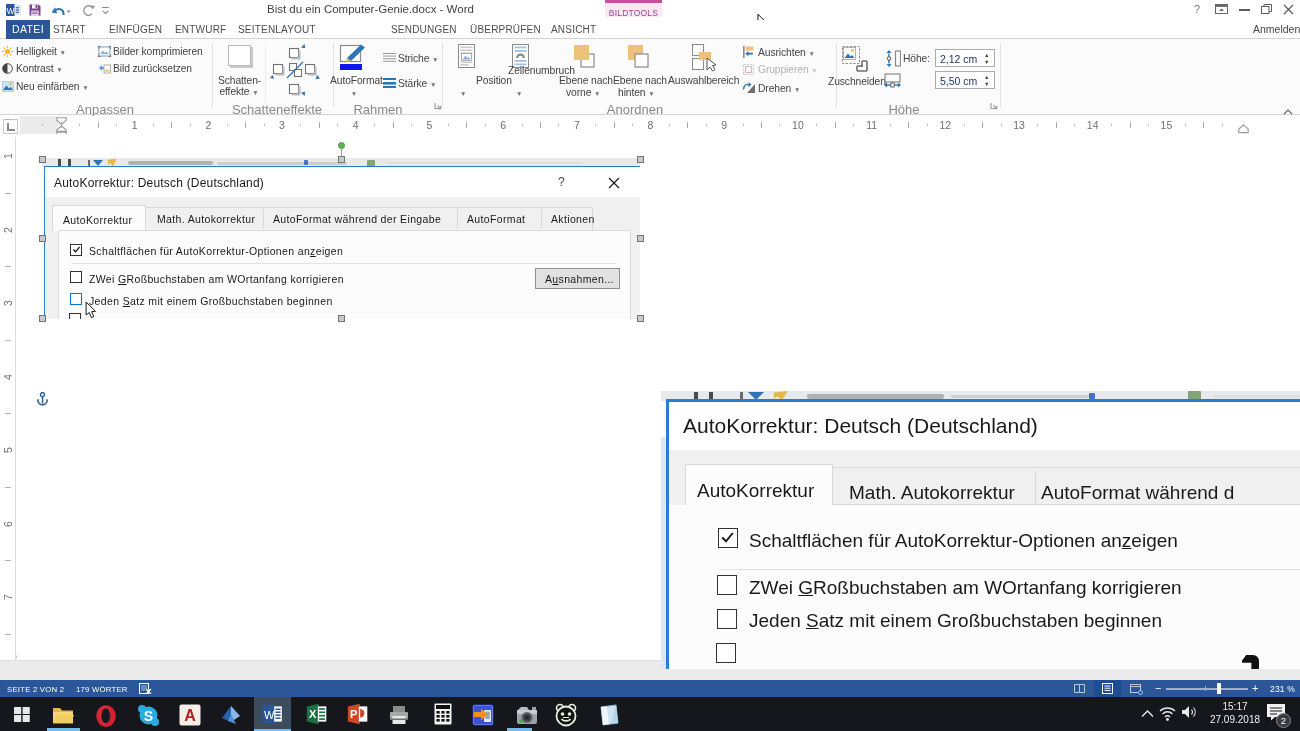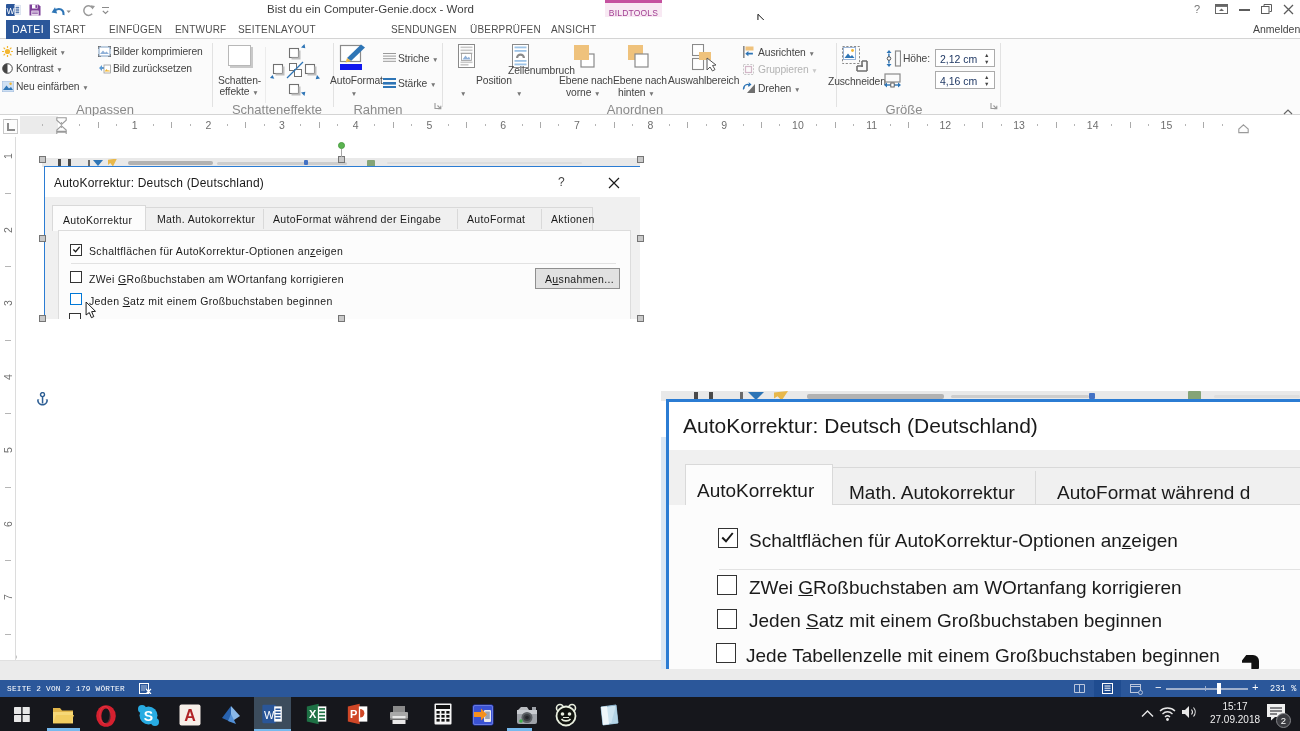--- a/index.html
+++ b/index.html
@@ -38,21 +38,21 @@
 #canvas{left:0;top:134px;width:1300px;height:546px;background:#fff;}
 #canvasbottom{left:0;top:660px;width:1300px;height:20px;background:#ebebeb;border-top:1px solid #e0e0e0;box-sizing:border-box;}
 
 .dt{font-size:10.5px;color:#1a1a1a;white-space:nowrap;letter-spacing:0.35px;}
 .dt2{font-size:19px;color:#1a1a1a;white-space:nowrap;}
 .cb{width:12px;height:12px;background:#fff;border:1px solid #333;box-sizing:border-box;}.cb svg,.cb2 svg{display:block;margin:0.5px 0 0 0.5px;}
 .cb2{width:20px;height:20px;background:#fff;border:1.5px solid #333;box-sizing:border-box;}
 .hd{width:7px;height:7px;background:#c9c9c9;border:1px solid #757575;box-sizing:border-box;}
 
 #statusbar{left:0;top:680px;width:1300px;height:17px;background:#2b579a;color:#fff;}
-#statusbar .st{position:absolute;top:4.5px;font-size:7.8px;color:#fff;letter-spacing:0.2px;font-family:Liberation Mono, monospace;}
+#statusbar .st{position:absolute;top:4.5px;font-size:7.8px;color:#fff;letter-spacing:0.2px;}
 
 #taskbar{left:0;top:697px;width:1300px;height:34px;background:#16171c;}
 </style>
 </head>
 <body>
 <div class="ab" id="titlebar"></div>
 
 <svg class="ab" style="left:6px;top:3px;" width="15" height="14" viewBox="0 0 15 14">
  <rect x="0" y="1" width="9" height="12" rx="1" fill="#2b5699"></rect>
  <rect x="8.6" y="2.2" width="5.6" height="9.6" fill="#fff" stroke="#b5c6de" stroke-width="0.5"></rect>
@@ -297,24 +297,24 @@
 <div class="ab" style="left:984px;top:52px;font-size:5.5px;color:#444;">▲</div>
 <div class="ab" style="left:984px;top:59px;font-size:5.5px;color:#444;">▼</div>
 <svg class="ab" style="left:884px;top:71px;" width="17" height="17" viewBox="0 0 17 17">
  <rect x="1" y="3" width="15" height="8" fill="none" stroke="#8a8a8a" stroke-width="1.2"></rect>
  <path d="M0 14 l3 -2.5 v5 z M17 14 l-3 -2.5 v5 z" fill="#2e75b6"></path>
  <rect x="3" y="13.3" width="11" height="1.4" fill="#2e75b6"></rect>
  <rect x="6.8" y="12" width="3.4" height="4" fill="#fff" stroke="#555" stroke-width="0.9"></rect>
 </svg>
 <div class="ab rbtxt" style="left:953px;top:75px;">Breite:</div>
 <div class="ab" style="left:935px;top:71px;width:60px;height:18px;background:#fff;border:1px solid #ababab;box-sizing:border-box;"></div>
-<div class="ab" style="left:940px;top:75px;font-size:10.5px;color:#1f3864;">4,16  cm</div>
+<div class="ab" style="left:940px;top:75px;font-size:10.5px;color:#1f3864;">5,50  cm</div>
 <div class="ab" style="left:984px;top:74px;font-size:5.5px;color:#444;">▲</div>
 <div class="ab" style="left:984px;top:81px;font-size:5.5px;color:#444;">▼</div>
-<div class="ab glabel" style="left:864px;width:80px;">Größe</div>
+<div class="ab glabel" style="left:864px;width:80px;">Höhe</div>
 <svg class="ab launcher" style="left:990px;top:102px;" viewBox="0 0 8 8" width="8" height="8">
     <path d="M1 1 v5.5 h5.5" fill="none" stroke="#9a9a9a" stroke-width="1.1"></path>
     <path d="M3.5 3.5 L6.8 6.8 M6.8 3.8 v3 h-3" fill="none" stroke="#9a9a9a" stroke-width="1.1"></path>
   </svg>
 <div class="ab rsep" style="left:1000px;"></div>
 <div class="ab" style="left:1283px;top:101px;width:10px;height:7px;"><svg width="10" height="7" viewBox="0 0 10 7">
       <path d="M1 6 L5 2 L9 6" fill="none" stroke="#666" stroke-width="1.2"></path>
     </svg></div>
 <div class="ab" id="hruler">
     <div class="gray" style="left:20px;width:38px;"></div>
@@ -517,36 +517,35 @@
  <div class="ab" id="dlg2" style="left:5px;top:8px;width:634px;height:270px;background:#f0f0f0;border-left:3px solid #2b7cd3;border-top:3px solid #2b7cd3;">
   <div class="ab" style="left:0;top:0;width:634px;height:48px;background:#fff;"></div>
   <div class="ab" style="left:14px;top:12px;font-size:21px;color:#1a1a1a;">AutoKorrektur: Deutsch (Deutschland)</div>
 
   <div class="ab" style="left:0;top:48px;width:634px;height:55px;background:#f0f0f0;"></div>
   <div class="ab" style="left:16px;top:65px;width:618px;height:38px;background:#f0f0f0;border:1px solid #d9d9d9;border-right:none;box-sizing:border-box;"></div>
   <div class="ab" style="left:16px;top:62px;width:148px;height:41px;background:#fcfcfc;border:1px solid #d9d9d9;border-bottom:none;box-sizing:border-box;"></div>
   <div class="ab dt2" style="left:28px;top:78px;">AutoKorrektur</div>
   <div class="ab dt2" style="left:180px;top:80px;">Math. Autokorrektur</div>
   <div class="ab" style="left:366px;top:69px;width:1px;height:33px;background:#d9d9d9;"></div>
-  <div class="ab dt2" style="left:388px;top:80px;text-align:right;">AutoFormat während d</div>
+  <div class="ab dt2" style="left:372px;top:80px;text-align:right;">AutoFormat während d</div>
 
   <div class="ab" style="left:0px;top:103px;width:634px;height:167px;background:#fcfcfc;"></div>
   <div class="ab cb2" style="left:49px;top:126px;">
         <svg width="15" height="15" viewBox="0 0 10 10">
           <path d="M1.5 5 L4 7.5 L8.5 2" fill="none" stroke="#1a1a1a" stroke-width="1.3"></path>
         </svg>
       </div>
   <div class="ab dt2" style="left:80px;top:127.5px;">Schaltflächen für AutoKorrektur-Optionen an<u>z</u>eigen</div>
   <div class="ab" style="left:50px;top:166.5px;width:584px;height:1.5px;background:#e2e2e2;"></div>
   <div class="ab cb2" style="left:48px;top:173px;"></div>
   <div class="ab dt2" style="left:80px;top:174.5px;">ZWei <u>G</u>Roßbuchstaben am WOrtanfang korrigieren</div>
   <div class="ab cb2" style="left:48px;top:206.5px;"></div>
   <div class="ab dt2" style="left:80px;top:208px;">Jeden <u>S</u>atz mit einem Großbuchstaben beginnen</div>
   <div class="ab cb2" style="left:47px;top:241px;"></div>
-  <div class="ab dt2" style="left:77px;top:242.5px;">Jede Tabellenzelle mit einem Großbuchstaben beginnen</div>
  </div>
 
  <div class="ab" style="left:581px;top:264px;width:17px;height:14px;background:#111;border-radius:2px 6px 1px 1px;clip-path:polygon(0 40%,25% 0,100% 0,100% 100%,55% 100%,55% 55%,0 55%);"></div>
 </div>
 <div class="ab" id="statusbar">
  <div class="st" style="left:7px;">SEITE 2 VON 2</div>
  <div class="st" style="left:76px;">179 WÖRTER</div>
  <svg style="position:absolute;left:139px;top:3px;" width="13" height="11" viewBox="0 0 13 11">
   <rect x="0.5" y="0.5" width="9" height="10" fill="none" stroke="#fff" stroke-width="1"></rect>
   <path d="M2 3 h6 M2 5 h6 M2 7 h4" stroke="#cfd9ea" stroke-width="0.8"></path>

